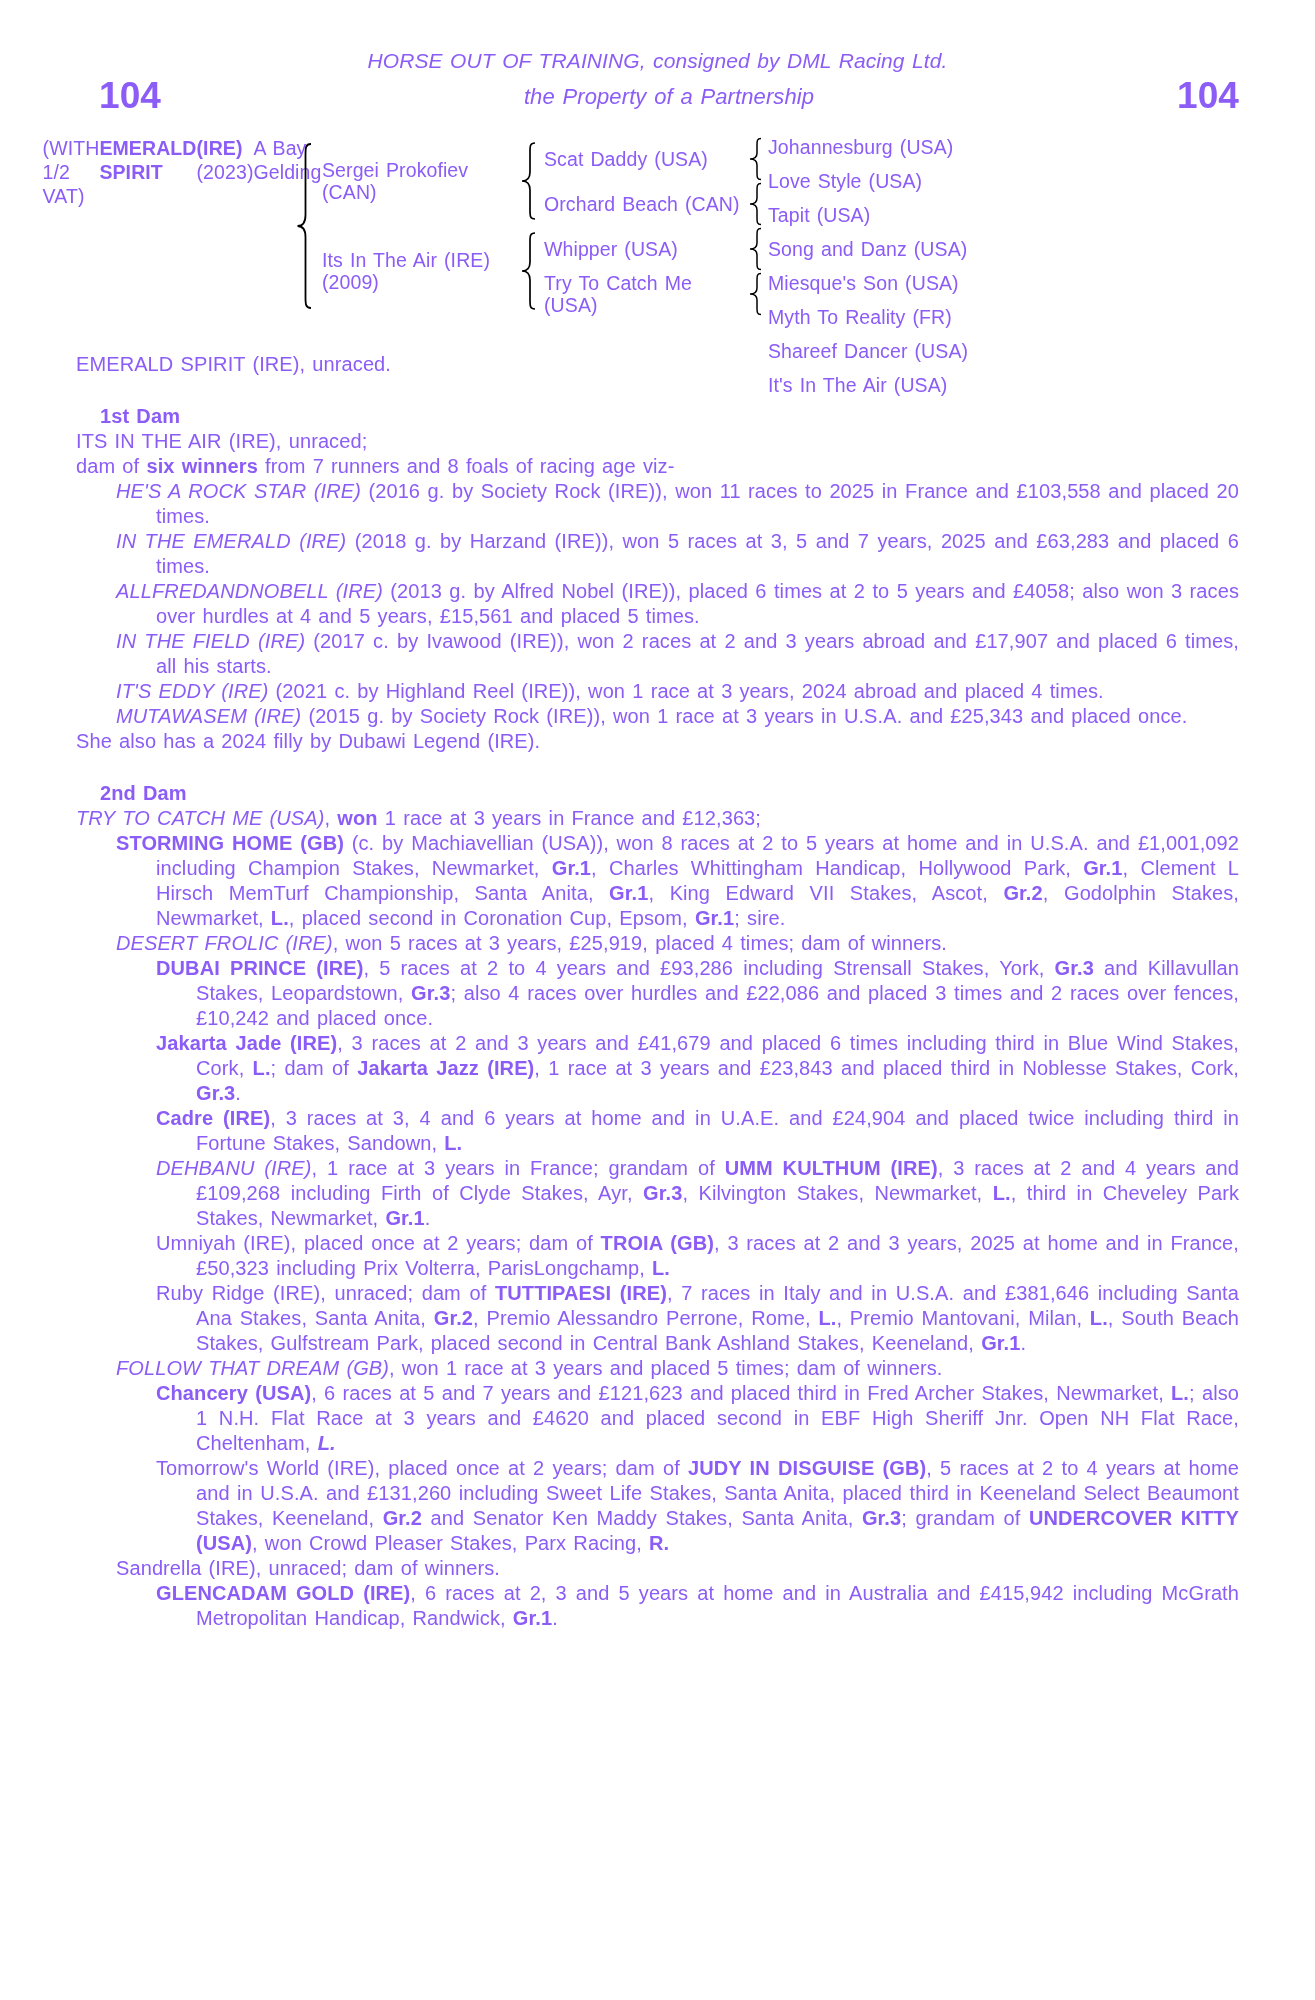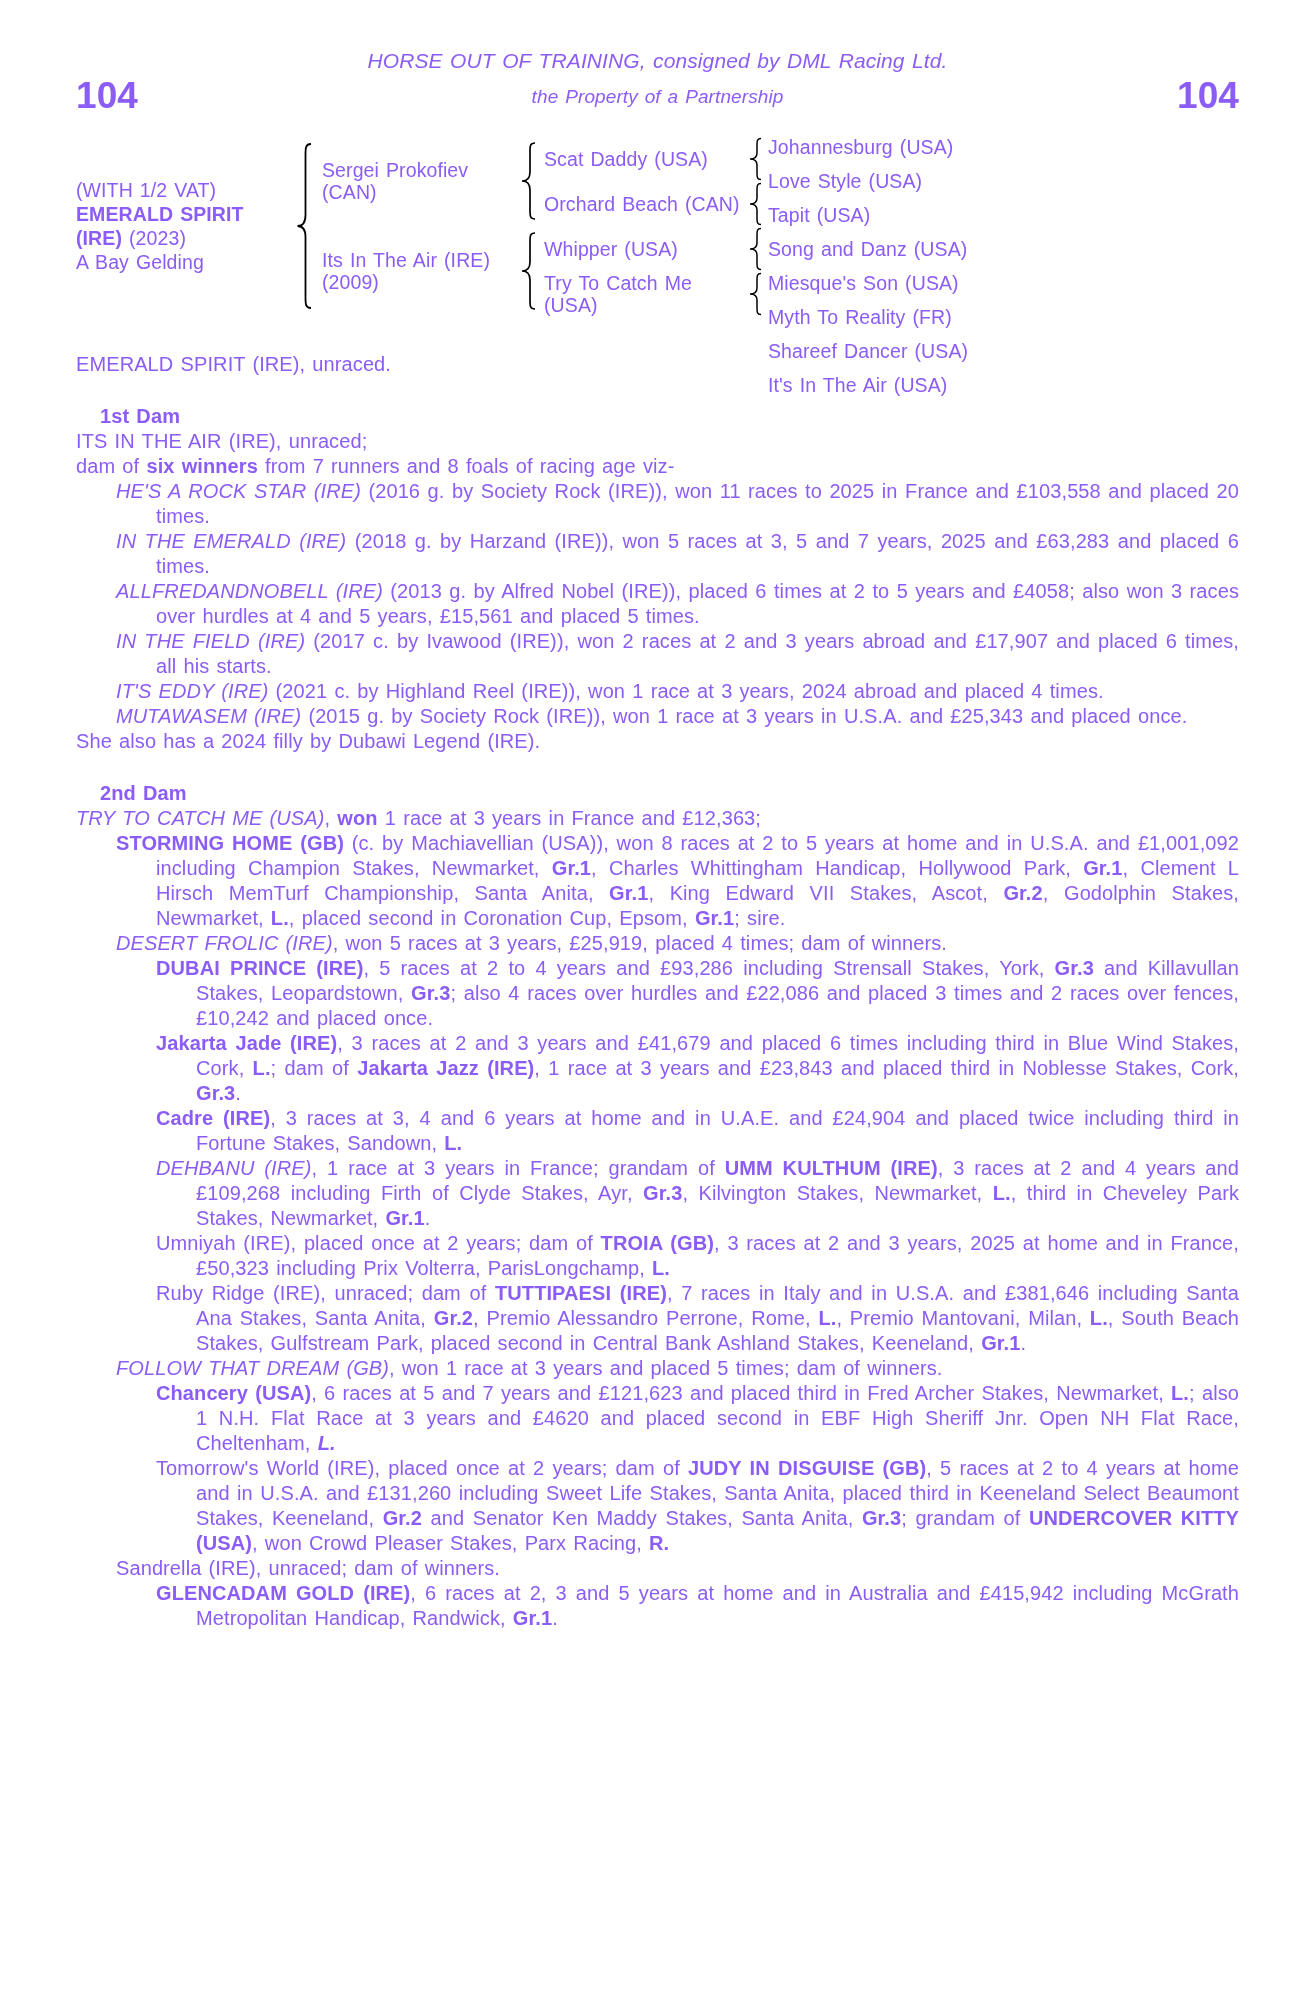--- a/index.html
+++ b/index.html
@@ -9,27 +9,27 @@
     box-sizing:border-box;
     padding:48px 76px 0 76px;
     background:#fff;color:#8b5cf6;
     font-family:"Liberation Sans","DejaVu Sans",sans-serif;
     font-size:20px;line-height:25px;
     letter-spacing:0.1px;word-spacing:1.5px;
     overflow:hidden;
   }
   
   .consignor{ text-align:center;font-style:italic;font-size:21px;line-height:26px;}
-  .hdr-row{ display:grid;grid-template-columns:1fr auto 1fr;align-items:center;margin-top:4px;}
+  .hdr-row{ display:grid;grid-template-columns:1fr auto 1fr;align-items:center;margin-top:4px;margin-left:23px;}
   .lot{ font-size:37px;font-weight:bold;line-height:36px;}
   .lot.right{ justify-self:end;}
-  .property{ font-style:italic;font-size:19px; text-align:center;}
+  .property{ font-style:italic;font-size:22px; text-align:center;}
   
   .pedigree{ display:flex;margin:22px 0 0 0;height:180px;line-height:22px;font-size:19.5px;}
-  .ped-subject{ width:212px;display:flex;flex-direction:column;justify-content:center;line-height:24px;}
+  .ped-subject{ width:212px;display:flex;flex-direction:row;justify-content:center;line-height:24px;}
   .ped-col{ display:flex;flex-direction:column;}
   .ped-cell{ flex:1;display:flex;flex-direction:column;justify-content:center;}
   .gen2{ width:192px;}
   .gen3{ width:198px;}
   .gen4{ width:240px;gap:12px;}
   .brace-col{ display:flex;flex-direction:column;justify-content:space-around;align-items:center;}
   .bc1{ width:34px;}
   .bc2{ width:30px;}
   .bc3{ width:26px;}
   .brace-col .bwrap{ flex:1;display:flex;align-items:center;justify-content:center;}

